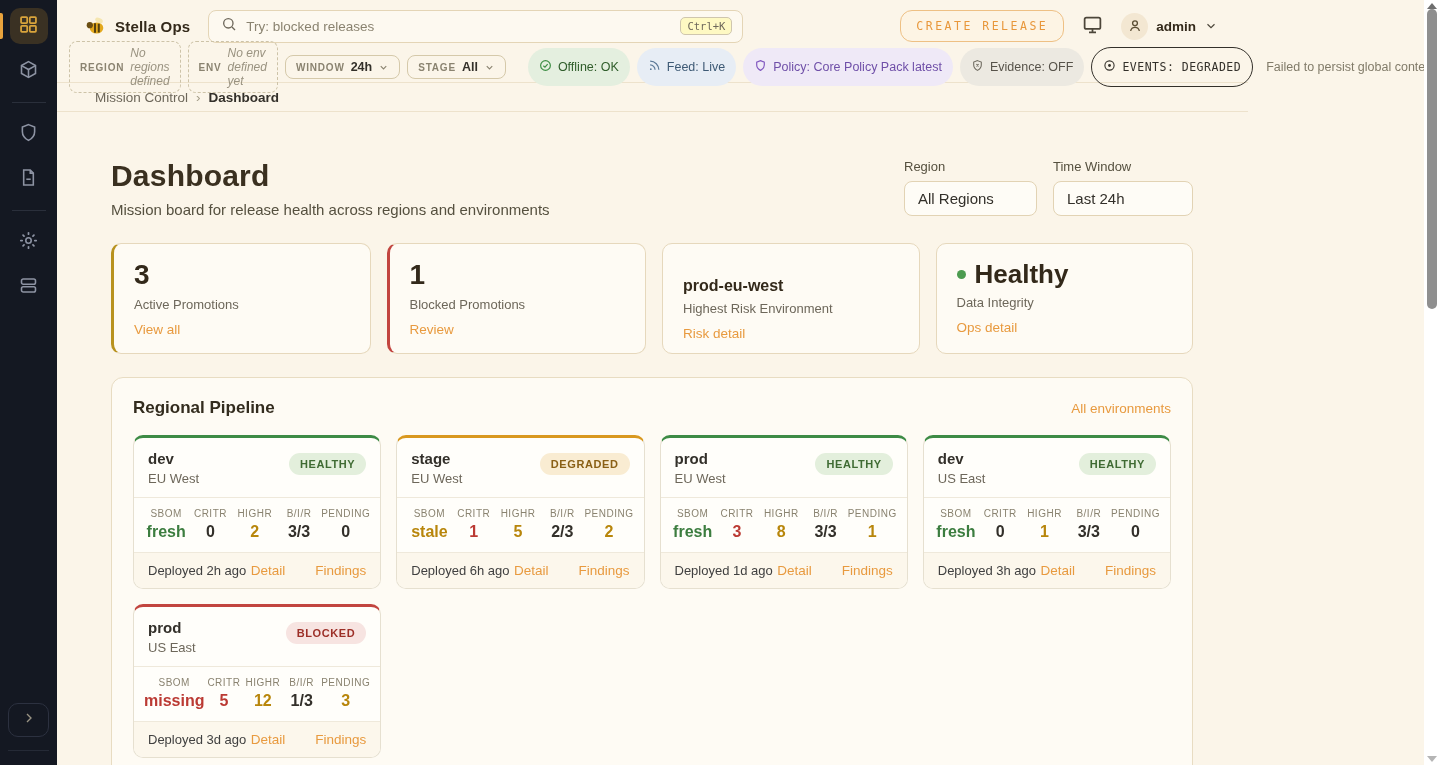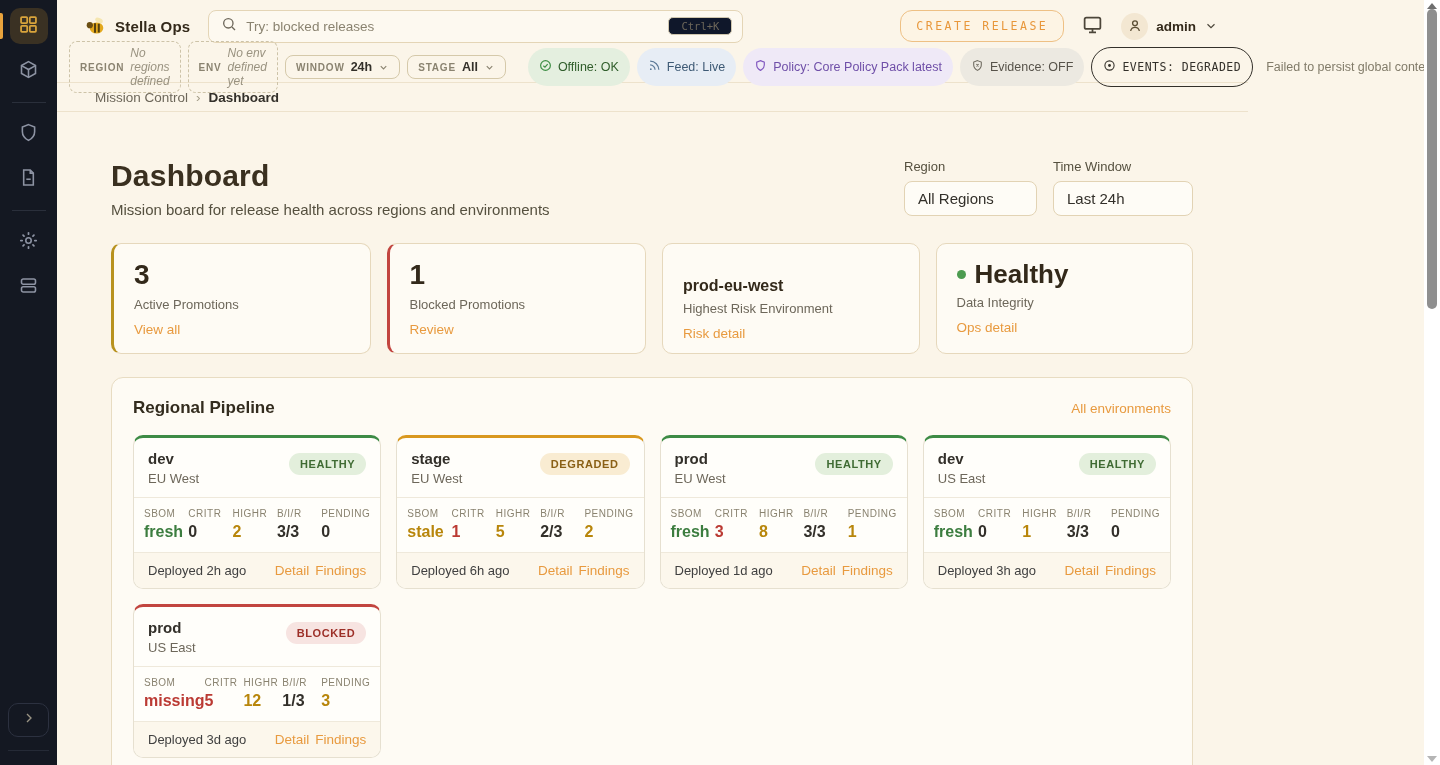--- a/index.html
+++ b/index.html
@@ -22,21 +22,21 @@
 
   
   .header { height:52px; display:flex; align-items:center; padding:0 30px 0 26px; flex-shrink:0; }
   .logo-wrap { display:flex; align-items:center; gap:8px; }
   .logo-glyph { width:24px; height:24px; }
   .logo-text { font-size:15px; font-weight:bold; color:#33291a; letter-spacing:.2px; }
   .search { margin-left:18px; width:535px; height:33px; background:#fdf9f0; border:1px solid #e4d5b6; border-radius:8px; display:flex; align-items:center; padding:0 10px 0 12px; gap:9px; }
   .search svg { width:16px; height:16px; color:#6d675a; flex-shrink:0; }
   .search input { flex:1; border:none; outline:none; background:transparent; font-size:13.5px; color:#4c463a; font-family:"Liberation Sans", sans-serif; }
   .search input::placeholder { color:#8a8370; }
-  .kbd { font-family:"DejaVu Sans Mono", monospace; font-size:10.5px; color:#6d675a; border:1px solid #cfc6ae; border-radius:5px; padding:2px 12px; background:#0f172a; }
+  .kbd { font-family:"DejaVu Sans Mono", monospace; font-size:10.5px; color:#6d675a; border:1px solid #cfc6ae; border-radius:5px; padding:2px 6px; background:#fef9c3; }
   .header-right { margin-left:auto; display:flex; align-items:center; gap:18px; }
   .create-btn { border:1px solid #eec084; background:#fdf4e4; color:#e8973b; font-family:"DejaVu Sans Mono", monospace; font-size:11.5px; letter-spacing:2.5px; padding:8px 15px; border-radius:12px; cursor:pointer; }
   .monitor-btn { color:#4c463a; display:flex; cursor:pointer; }
   .monitor-btn svg { width:21px; height:21px; }
   .user-wrap { display:flex; align-items:center; gap:8px; cursor:pointer; }
   .avatar { width:27px; height:27px; border-radius:50%; background:#f3e7d2; color:#5c4f35; display:flex; align-items:center; justify-content:center; }
   .avatar svg { width:16px; height:16px; }
   .user-name { font-size:13.5px; font-weight:bold; color:#33291a; }
   .user-wrap .chev { width:14px; height:14px; color:#4c463a; }
 
@@ -104,30 +104,30 @@
   .pcard.top-degraded { border-top-color:#d9981f; }
   .pcard.top-blocked { border-top-color:#c2453f; }
   .pc-head { padding:12px 14px 11px; display:flex; justify-content:space-between; align-items:flex-start; }
   .pc-env { font-size:15px; font-weight:bold; color:#33302a; }
   .pc-region { font-size:13px; color:#6d675a; margin-top:4px; }
   .badge { font-size:11px; font-weight:bold; letter-spacing:.6px; border-radius:999px; padding:5px 11px; margin-top:3px; }
   .badge-healthy { background:#e3efdc; color:#3f6b33; }
   .badge-degraded { background:#f9ecd2; color:#8a6016; }
   .badge-blocked { background:#f7e4e1; color:#9c2f27; }
   .pc-metrics { border-top:1px solid #efe9db; border-bottom:1px solid #efe9db; display:flex; padding:10px 10px 11px; }
-  .m { flex:1; text-align:left; }
+  .m { flex:1; text-align:center; }
   .ml { display:block; font-size:10px; letter-spacing:.5px; color:#8a8370; }
   .mv { display:block; font-size:16px; font-weight:bold; margin-top:4px; }
   .tone-green { color:#3c7d3f; }
   .tone-amber { color:#b8860b; }
   .tone-red { color:#bb3a33; }
   .tone-dark { color:#33302a; }
   .pc-foot { padding:10px 14px; display:flex; justify-content:space-between; align-items:center; background:#fcf7ec; border-radius:0 0 9px 9px; }
   .pc-deployed { font-size:13px; color:#404040; }
-  .pc-links { display:flex; gap:6px; }
+  .pc-links { display:flex; gap:30px; }
   .pc-link { font-size:13.5px; color:#e89a3f; cursor:pointer; }
 
   
   .scrollbar { position:fixed; right:0; top:0; width:16px; height:765px; background:#ffffff; }
   .sb-thumb { position:absolute; top:9px; left:3px; width:10px; height:300px; background:#8f8f8f; border-radius:5px; cursor:pointer; }
   .sb-up { position:absolute; top:3px; left:3px; width:0; height:0; border-left:5px solid transparent; border-right:5px solid transparent; border-bottom:6px solid #6e6e6e; cursor:pointer; }
   .sb-down { position:absolute; bottom:3px; left:3px; width:0; height:0; border-left:5px solid transparent; border-right:5px solid transparent; border-top:6px solid #b5b5b5; cursor:pointer; }
 </style>
 </head>
 <body>

